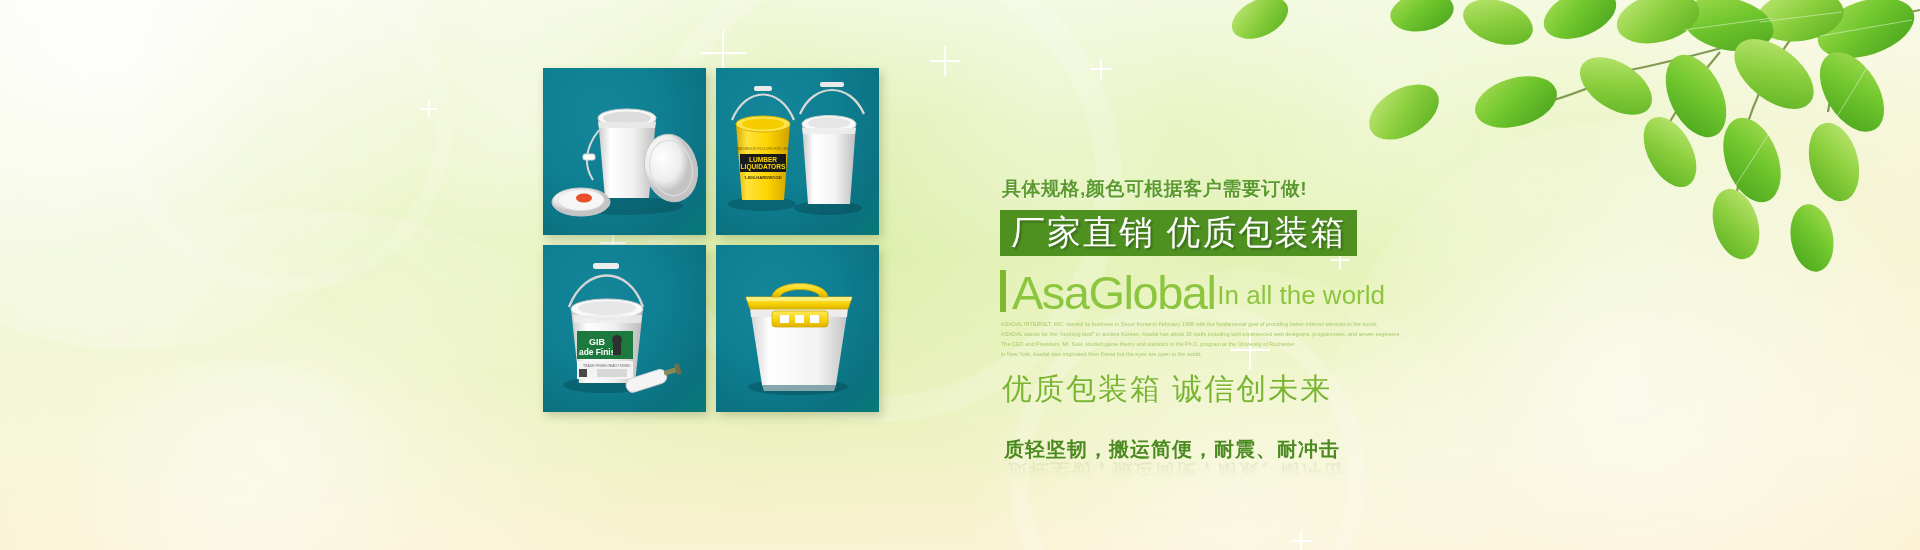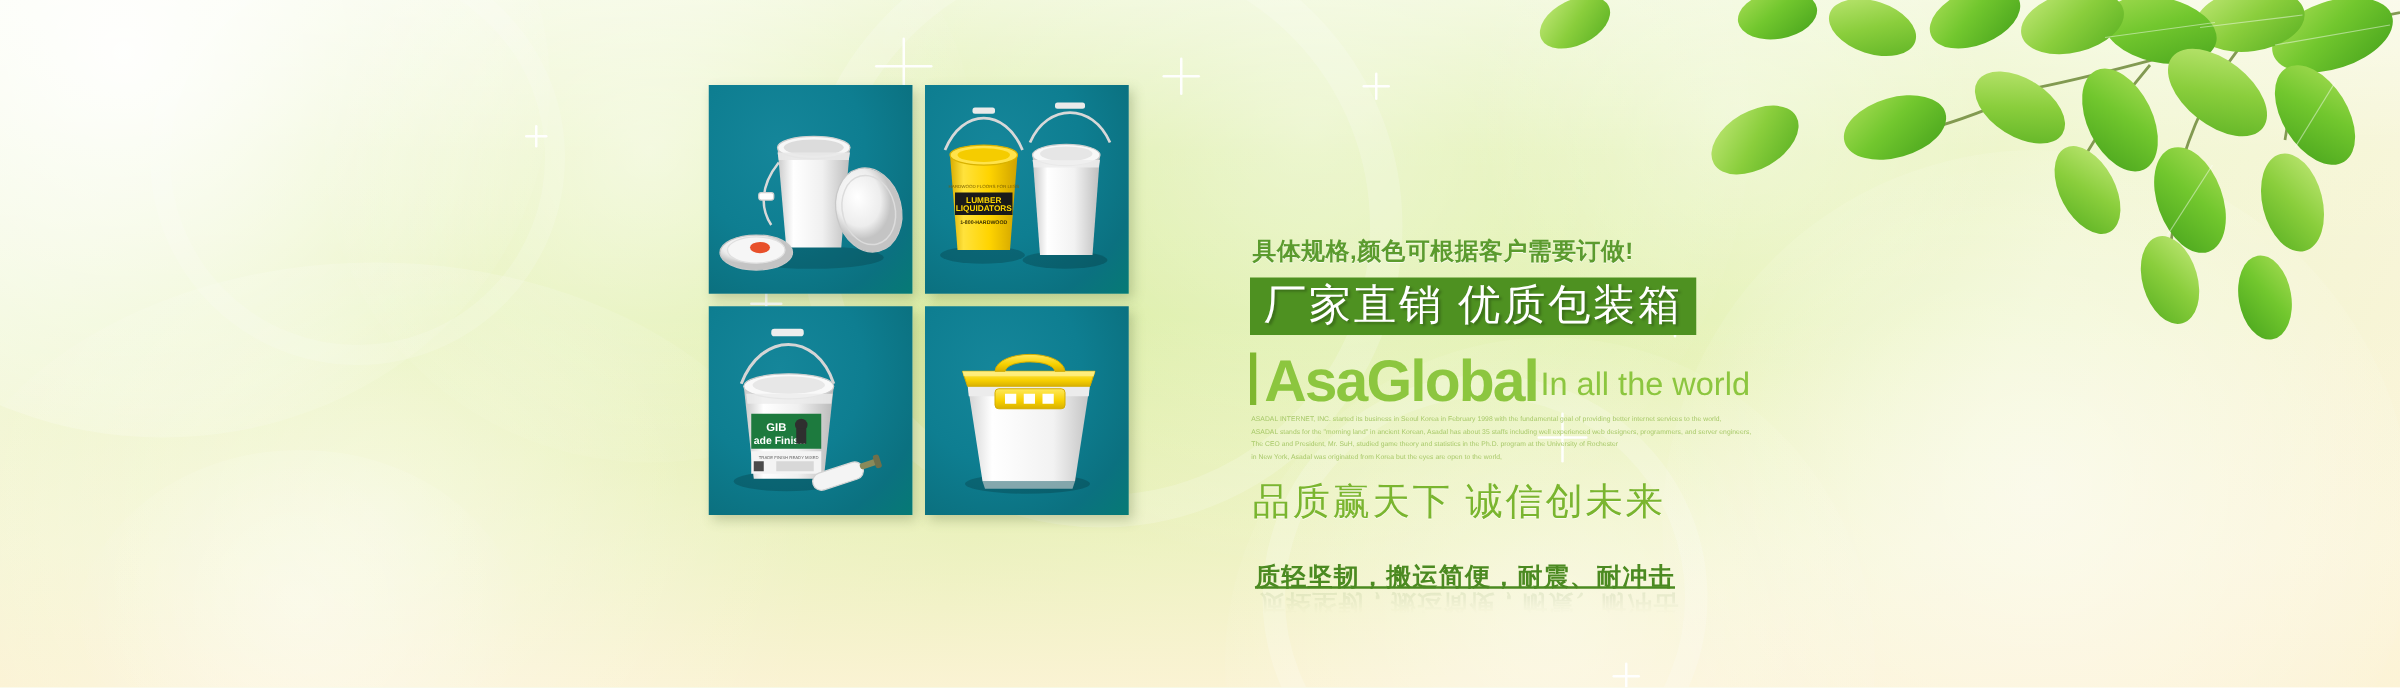--- a/index.html
+++ b/index.html
@@ -41,69 +41,69 @@
   }
   .sparkle::before{width:100%;height:2px;}
   .sparkle::after{width:2px;height:100%;}
 
   
   #leaves{position:absolute;right:0;top:0;width:760px;height:300px;pointer-events:none;}
   #leaves svg{display:block;width:100%;height:100%;}
 
   
   #grid{
-    position:absolute;left:567px;top:68px;width:336px;height:344px;
+    position:absolute;left:543px;top:68px;width:336px;height:344px;
     display:grid;grid-template-columns:163px 163px;grid-template-rows:167px 167px;
     gap:10px;
   }
   .cell{
     position:relative;overflow:hidden;
     background:radial-gradient(ellipse at 35% 30%,#15869a 0%,#0e7e91 45%,#0b7180 78%,#067a75 100%);
     box-shadow:3px 4px 9px rgba(90,110,60,.30);
   }
   .cell svg{display:block;width:100%;height:100%;}
 
   
-  #copy{position:absolute;left:1000px;top:188px;width:400px;}
+  #copy{position:absolute;left:1000px;top:176px;width:400px;}
   #tagline{
     font-size:19px;font-weight:bold;color:#5b9b2e;letter-spacing:.5px;
     margin:0 0 8px 2px;white-space:nowrap;
     text-shadow:0 1px 0 rgba(255,255,255,.7);
   }
   #greenband{
     display:inline-block;background:#4e9121;
     padding:5px 11px 7px 11px;margin:0 0 14px 0;
   }
   #greenband .bandtext{
     font-size:34px;font-weight:normal;color:#ffffff;letter-spacing:2px;
     line-height:1;white-space:nowrap;
     text-shadow:2px 2px 2px rgba(0,0,0,.25);
   }
   #brandrow{display:flex;align-items:flex-end;margin:0 0 4px 0;}
   #brandbar{width:6px;height:42px;background:#7fb72f;margin-right:6px;margin-bottom:2px;}
   #brandname{
-    font-size:47px;line-height:.92;font-weight:bold;color:#8cc63f;
+    font-size:47px;line-height:.92;font-weight:normal;color:#8cc63f;
     letter-spacing:-1.5px;
   }
   #brandsub{
     font-size:26px;color:#8cc63f;letter-spacing:0px;margin-left:2px;margin-bottom:3px;
     white-space:nowrap;
   }
   #blurb{
     font-size:5.4px;line-height:1.85;color:#a8c96a;
     width:392px;margin:5px 0 10px 1px;letter-spacing:.05px;
   }
   #blurb div{white-space:nowrap;}
   #slogan{
     font-size:30px;color:#7ab52f;letter-spacing:2px;margin:2px 0 0 2px;
     white-space:nowrap;text-shadow:0 1px 0 rgba(255,255,255,.6);
   }
   #features{
     position:relative;font-size:20px;font-weight:bold;color:#4b8a21;
-    letter-spacing:1px;margin:26px 0 0 4px;white-space:nowrap;text-decoration:underline;
+    letter-spacing:1px;margin:26px 0 0 4px;white-space:nowrap;
   }
   #featuresReflect{
     position:absolute;left:4px;top:22px;font-size:20px;font-weight:bold;
     letter-spacing:1px;white-space:nowrap;color:rgba(120,150,90,.28);
     transform:scaleY(-1);
     -webkit-mask-image:linear-gradient(to top,rgba(0,0,0,.65),rgba(0,0,0,0) 75%);
     mask-image:linear-gradient(to top,rgba(0,0,0,.65),rgba(0,0,0,0) 75%);
   }
 </style>
 </head>
@@ -342,21 +342,21 @@
       <div id="brandsub">In all the world</div>
     </div>
 
     <div id="blurb">
       <div>ASADAL INTERNET, INC. started its business in Seoul Korea in February 1998 with the fundamental goal of providing better internet services to the world,</div>
       <div>ASADAL stands for the "morning land" in ancient Korean, Asadal has about 35 staffs including well experienced web designers, programmers, and server engineers,</div>
       <div>The CEO and President, Mr. SuH, studied game theory and statistics in the Ph.D. program at the University of Rochester</div>
       <div>in New York, Asadal was originated from Korea but the eyes are open to the world,</div>
     </div>
 
-    <div id="slogan">品质赢天下  诚信创未来</div>
+    <div id="slogan">优质包装箱  诚信创未来</div>
 
     <div id="features">
       <span>质轻坚韧，搬运简便，耐震、耐冲击</span>
       <span id="featuresReflect">质轻坚韧，搬运简便，耐震、耐冲击</span>
     </div>
   </div>
 
 </div>
 
 </body></html>

